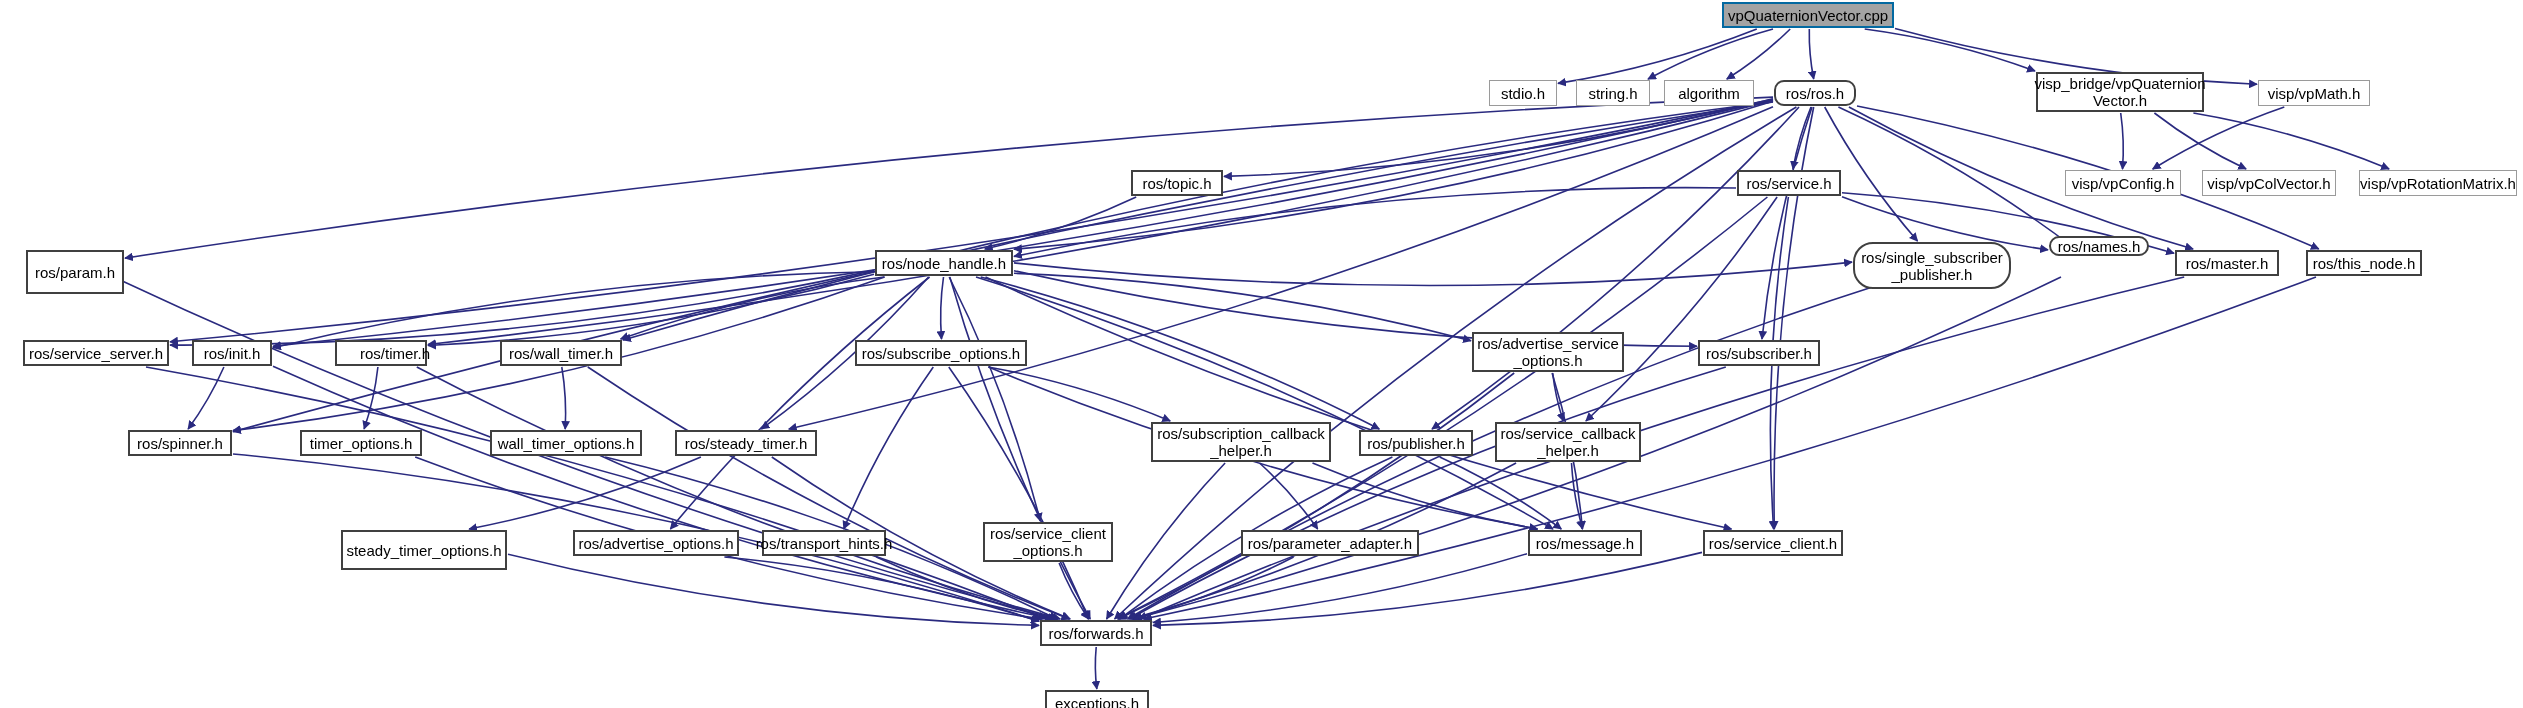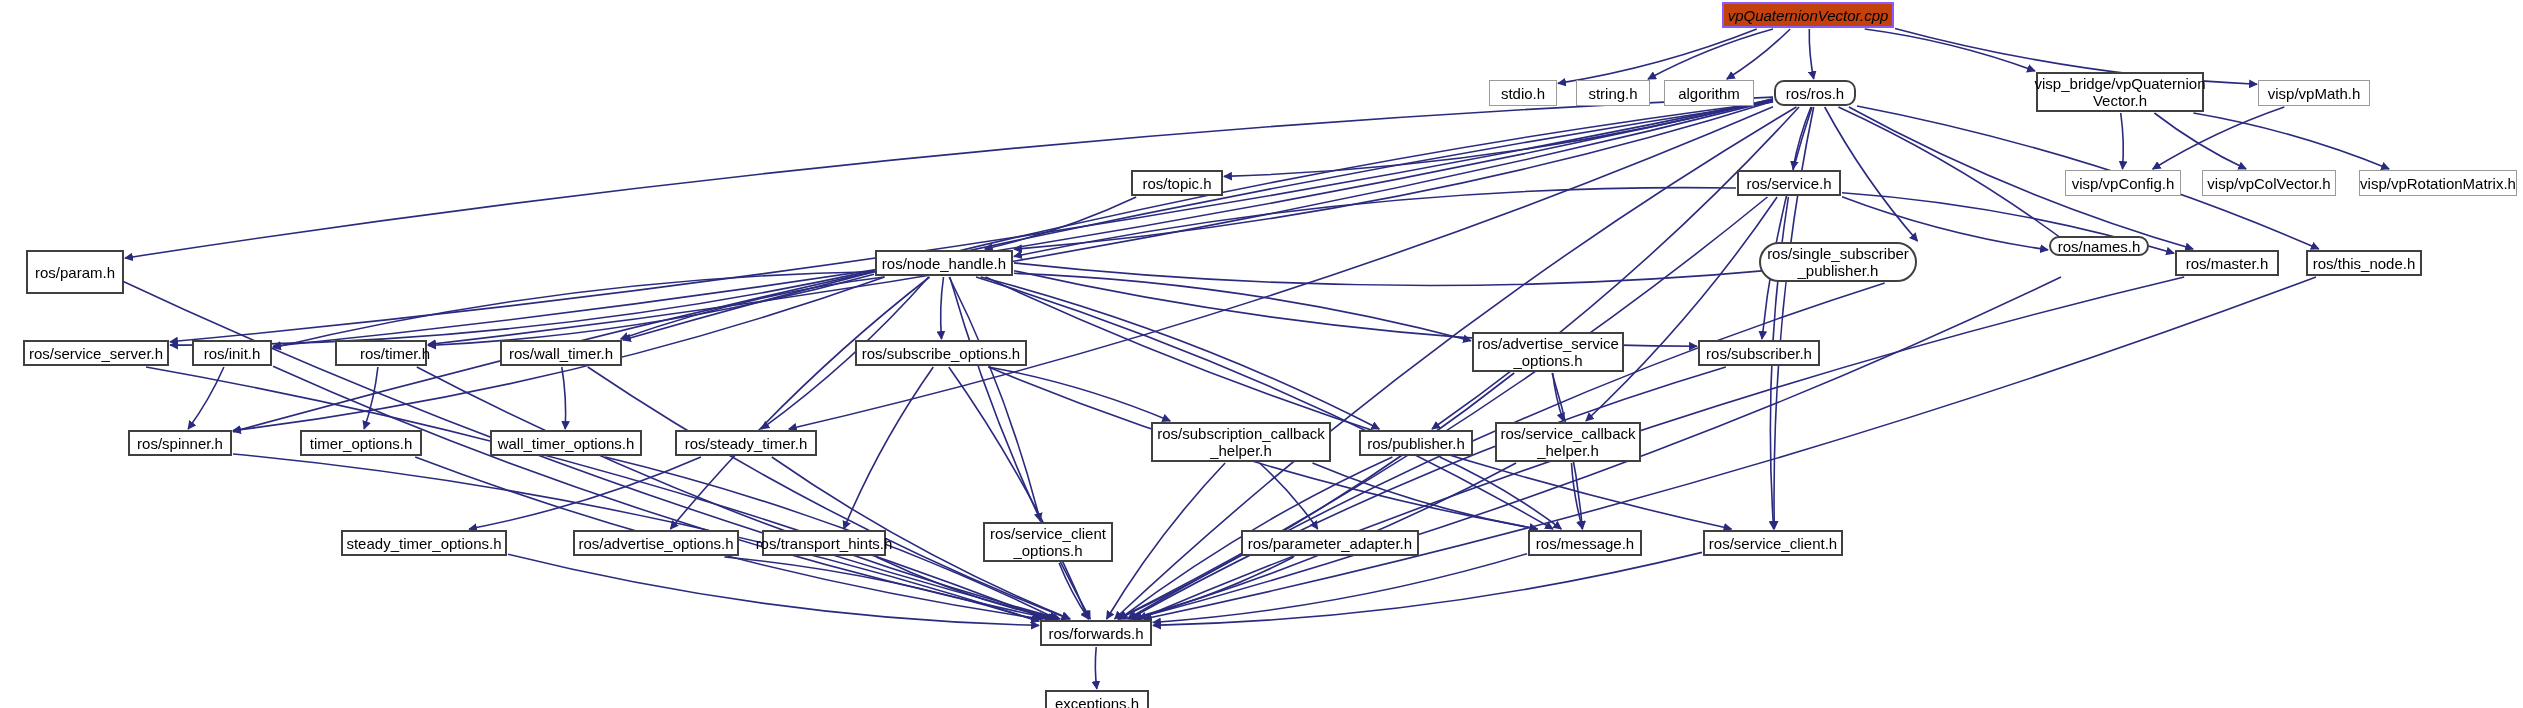--- a/index.html
+++ b/index.html
@@ -34,23 +34,22 @@
     color: #000000;
     font-size: 15px;
     line-height: 17px;
     white-space: pre;
     z-index: 5;
   }
   .gnode.thick {
     border: 2px solid #404040;
   }
   .gnode.root {
-    background: #c2410c;
-    border: 2px solid #8b5cf6;
-    font-style: italic;
+    background: #a3a3a3;
+    border: 2px solid #0369a1;
   }
   .gnode .lbl { display: block; padding: 0 5px; }
 </style>
 </head>
 <body>
 
 <div id="graph-root">
   <svg id="edge-layer" width="2523" height="708" viewBox="0 0 2523 708">
     <defs>
       <marker id="arrow" viewBox="0 0 10 10" refX="9" refY="5" markerWidth="5.5" markerHeight="5.5" orient="auto-start-reverse">
@@ -160,21 +159,21 @@
       <div class="gnode thick" style="left: 2036px; top: 72px; width: 168px; height: 40px;"><span class="lbl">visp_bridge/vpQuaternion
 Vector.h</span></div>
       <div class="gnode" style="left: 2258px; top: 80px; width: 112px; height: 26px;"><span class="lbl">visp/vpMath.h</span></div>
       <div class="gnode thick" style="left: 1131px; top: 170px; width: 92px; height: 26px;"><span class="lbl">ros/topic.h</span></div>
       <div class="gnode thick" style="left: 1737px; top: 170px; width: 104px; height: 26px;"><span class="lbl">ros/service.h</span></div>
       <div class="gnode" style="left: 2065px; top: 170px; width: 116px; height: 26px;"><span class="lbl">visp/vpConfig.h</span></div>
       <div class="gnode" style="left: 2202px; top: 170px; width: 134px; height: 26px;"><span class="lbl">visp/vpColVector.h</span></div>
       <div class="gnode" style="left: 2359px; top: 170px; width: 158px; height: 26px;"><span class="lbl">visp/vpRotationMatrix.h</span></div>
       <div class="gnode thick" style="left: 26px; top: 250px; width: 98px; height: 44px;"><span class="lbl">ros/param.h</span></div>
       <div class="gnode thick" style="left: 875px; top: 250px; width: 138px; height: 26px;"><span class="lbl">ros/node_handle.h</span></div>
-      <div class="gnode thick" style="left: 1759px; top: 242px; width: 158px; height: 40px; border-radius: 20px;"><span class="lbl">ros/single_subscriber
+      <div class="gnode thick" style="left: 1853px; top: 242px; width: 158px; height: 47px; border-radius: 20px;"><span class="lbl">ros/single_subscriber
 _publisher.h</span></div>
       <div class="gnode thick" style="left: 2049px; top: 236px; width: 100px; height: 20px; border-radius: 13px;"><span class="lbl">ros/names.h</span></div>
       <div class="gnode thick" style="left: 2175px; top: 250px; width: 104px; height: 26px;"><span class="lbl">ros/master.h</span></div>
       <div class="gnode thick" style="left: 2306px; top: 250px; width: 116px; height: 26px;"><span class="lbl">ros/this_node.h</span></div>
       <div class="gnode thick" style="left: 23px; top: 340px; width: 146px; height: 26px;"><span class="lbl">ros/service_server.h</span></div>
       <div class="gnode thick" style="left: 192px; top: 340px; width: 80px; height: 26px;"><span class="lbl">ros/init.h</span></div>
       <div class="gnode thick" style="left: 335px; top: 340px; width: 92px; height: 26px; padding-left: 28px;"><span class="lbl">ros/timer.h</span></div>
       <div class="gnode thick" style="left: 500px; top: 340px; width: 122px; height: 26px;"><span class="lbl">ros/wall_timer.h</span></div>
       <div class="gnode thick" style="left: 855px; top: 340px; width: 172px; height: 26px;"><span class="lbl">ros/subscribe_options.h</span></div>
       <div class="gnode thick" style="left: 1472px; top: 332px; width: 152px; height: 40px;"><span class="lbl">ros/advertise_service
@@ -182,21 +181,21 @@
       <div class="gnode thick" style="left: 1698px; top: 340px; width: 122px; height: 26px;"><span class="lbl">ros/subscriber.h</span></div>
       <div class="gnode thick" style="left: 128px; top: 430px; width: 104px; height: 26px;"><span class="lbl">ros/spinner.h</span></div>
       <div class="gnode thick" style="left: 300px; top: 430px; width: 122px; height: 26px;"><span class="lbl">timer_options.h</span></div>
       <div class="gnode thick" style="left: 490px; top: 430px; width: 152px; height: 26px;"><span class="lbl">wall_timer_options.h</span></div>
       <div class="gnode thick" style="left: 675px; top: 430px; width: 142px; height: 26px;"><span class="lbl">ros/steady_timer.h</span></div>
       <div class="gnode thick" style="left: 1151px; top: 422px; width: 180px; height: 40px;"><span class="lbl">ros/subscription_callback
 _helper.h</span></div>
       <div class="gnode thick" style="left: 1359px; top: 430px; width: 114px; height: 26px;"><span class="lbl">ros/publisher.h</span></div>
       <div class="gnode thick" style="left: 1495px; top: 422px; width: 146px; height: 40px;"><span class="lbl">ros/service_callback
 _helper.h</span></div>
-      <div class="gnode thick" style="left: 341px; top: 530px; width: 166px; height: 26px;"><span class="lbl">steady_timer_options.h</span></div>
+      <div class="gnode thick" style="left: 341px; top: 530px; width: 166px; height: 40px;"><span class="lbl">steady_timer_options.h</span></div>
       <div class="gnode thick" style="left: 573px; top: 530px; width: 166px; height: 26px;"><span class="lbl">ros/advertise_options.h</span></div>
       <div class="gnode thick" style="left: 762px; top: 530px; width: 124px; height: 26px;"><span class="lbl">ros/transport_hints.h</span></div>
       <div class="gnode thick" style="left: 983px; top: 522px; width: 130px; height: 40px;"><span class="lbl">ros/service_client
 _options.h</span></div>
       <div class="gnode thick" style="left: 1241px; top: 530px; width: 178px; height: 26px;"><span class="lbl">ros/parameter_adapter.h</span></div>
       <div class="gnode thick" style="left: 1528px; top: 530px; width: 114px; height: 26px;"><span class="lbl">ros/message.h</span></div>
       <div class="gnode thick" style="left: 1703px; top: 530px; width: 140px; height: 26px;"><span class="lbl">ros/service_client.h</span></div>
       <div class="gnode thick" style="left: 1040px; top: 620px; width: 112px; height: 26px;"><span class="lbl">ros/forwards.h</span></div>
       <div class="gnode thick" style="left: 1045px; top: 690px; width: 104px; height: 26px;"><span class="lbl">exceptions.h</span></div>
     </div>

